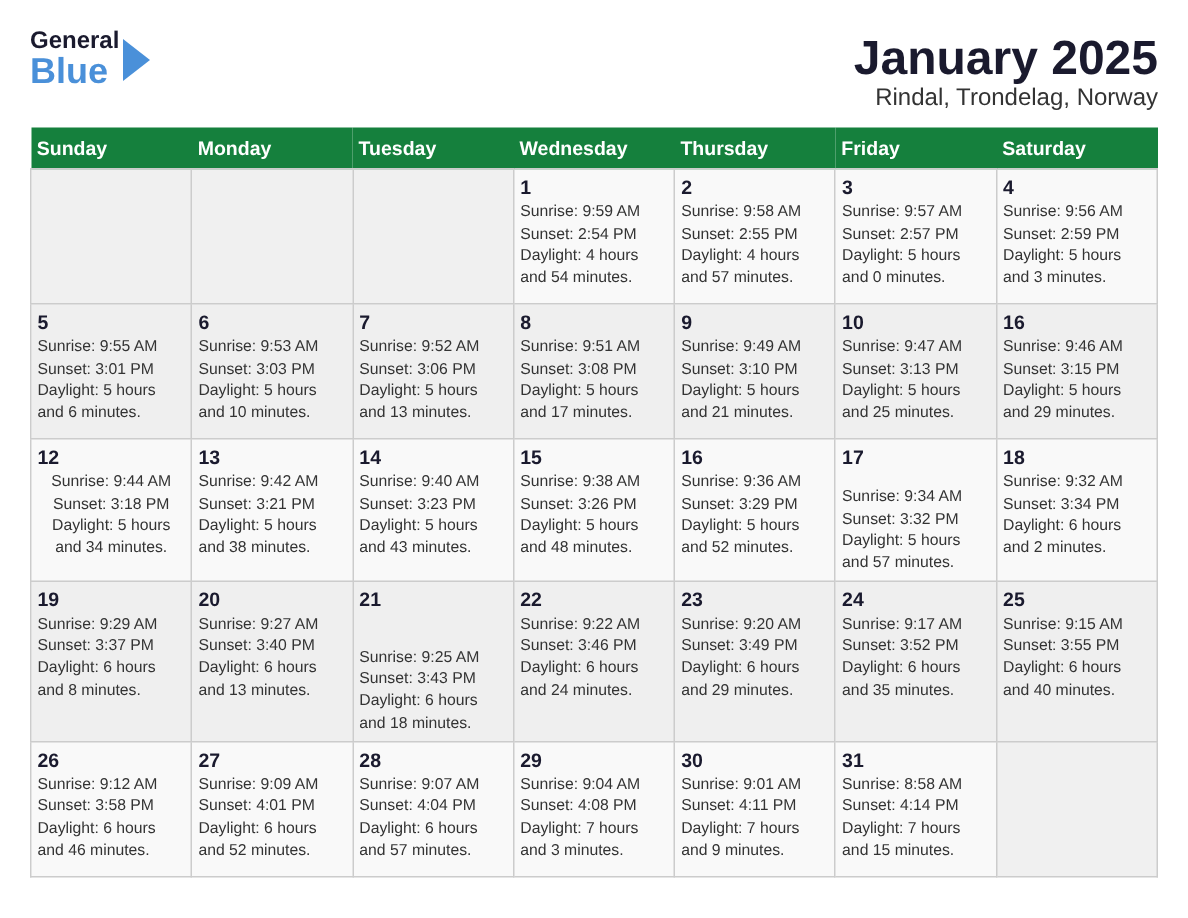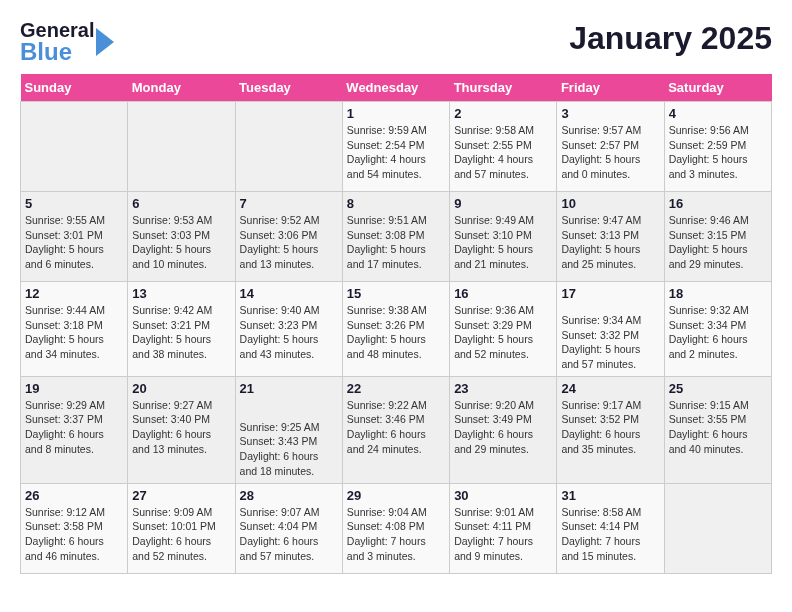--- a/index.html
+++ b/index.html
@@ -34,21 +34,21 @@
       font-size: 16px;
       font-weight: normal;
       color: #333;
     }
     .calendar {
       width: 100%;
       border-collapse: collapse;
       font-size: 11px;
     }
     .calendar thead th {
-      background-color: #ec4899;
+      background-color: #15803d;
       color: white;
       padding: 6px 4px;
       text-align: left;
       font-size: 13px;
       font-weight: bold;
     }
     .calendar tbody td {
       border: 1px solid #ccc;
       vertical-align: top;
       padding: 4px;
@@ -77,30 +77,31 @@
       background: #f0f0f0 !important;
     }
   </style>
 </head>
 <body>
 
 <div class="header">
   <div class="logo">
   <div style="display:flex;align-items:center;gap:2px;">
     <div style="display:flex;flex-direction:column;align-items:flex-start;">
-      <span style="font-size:20px;font-weight:bold;color:#1a1a2e;line-height:1;">General</span>
+      <span style="font-size:16px;font-weight:bold;color:#1a1a2e;line-height:1;">General</span>
       <span style="font-size:24px;font-weight:bold;color:#4a90d9;line-height:1;">Blue</span>
     </div>
     <svg width="18" height="32" viewBox="0 0 18 32">
       <polygon points="0,2 18,16 0,30" fill="#4a90d9"></polygon>
     </svg>
   </div>
 </div>
   <div class="title-block">
     <h1>January 2025</h1>
+    <h2>Rindal, Trondelag, Norway</h2>
   </div>
 </div>
 
 <table class="calendar">
   <thead>
     <tr>
     <th>Sunday</th>
         <th>Monday</th>
         <th>Tuesday</th>
         <th>Wednesday</th>
@@ -190,21 +191,21 @@
           <div class="day-num">16</div>
           <div class="day-detail" style="white-space: pre-line;">Sunrise: 9:46 AM
 Sunset: 3:15 PM
 Daylight: 5 hours
 and 29 minutes.</div>
         </td>
       </tr>
       <tr>
         <td>
           <div class="day-num">12</div>
-          <div class="day-detail" style="white-space: pre-line;">Sunrise: 9:44 AM
+          <div class="day-detail" style="white-space: pre-line; text-align: center;">Sunrise: 9:44 AM
 Sunset: 3:18 PM
 Daylight: 5 hours
 and 34 minutes.</div>
         </td>
         <td>
           <div class="day-num">13</div>
           <div class="day-detail" style="white-space: pre-line;">Sunrise: 9:42 AM
 Sunset: 3:21 PM
 Daylight: 5 hours
 and 38 minutes.</div>
@@ -300,21 +301,21 @@
         <td>
           <div class="day-num">26</div>
           <div class="day-detail" style="white-space: pre-line;">Sunrise: 9:12 AM
 Sunset: 3:58 PM
 Daylight: 6 hours
 and 46 minutes.</div>
         </td>
         <td>
           <div class="day-num">27</div>
           <div class="day-detail" style="white-space: pre-line;">Sunrise: 9:09 AM
-Sunset: 10:01 PM
+Sunset: 4:01 PM
 Daylight: 6 hours
 and 52 minutes.</div>
         </td>
         <td>
           <div class="day-num">28</div>
           <div class="day-detail" style="white-space: pre-line;">Sunrise: 9:07 AM
 Sunset: 4:04 PM
 Daylight: 6 hours
 and 57 minutes.</div>
         </td>

